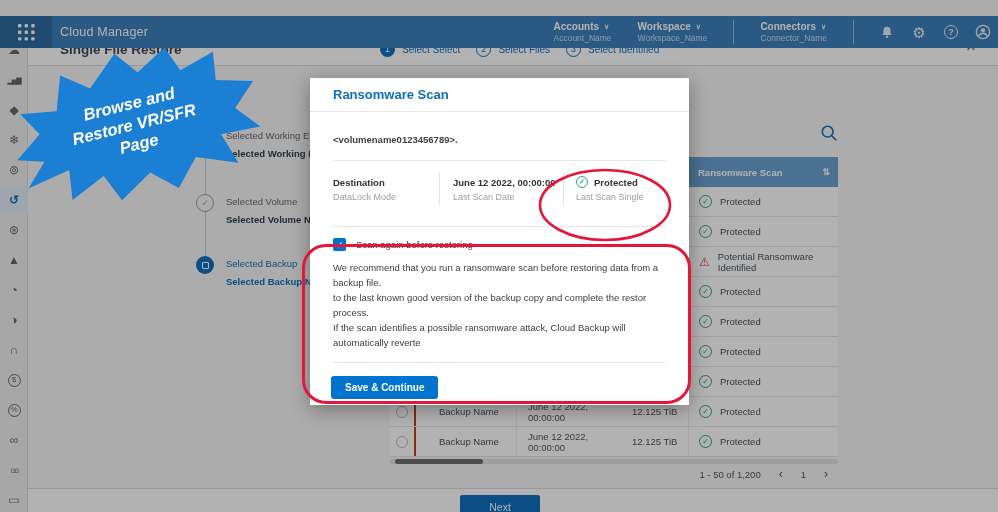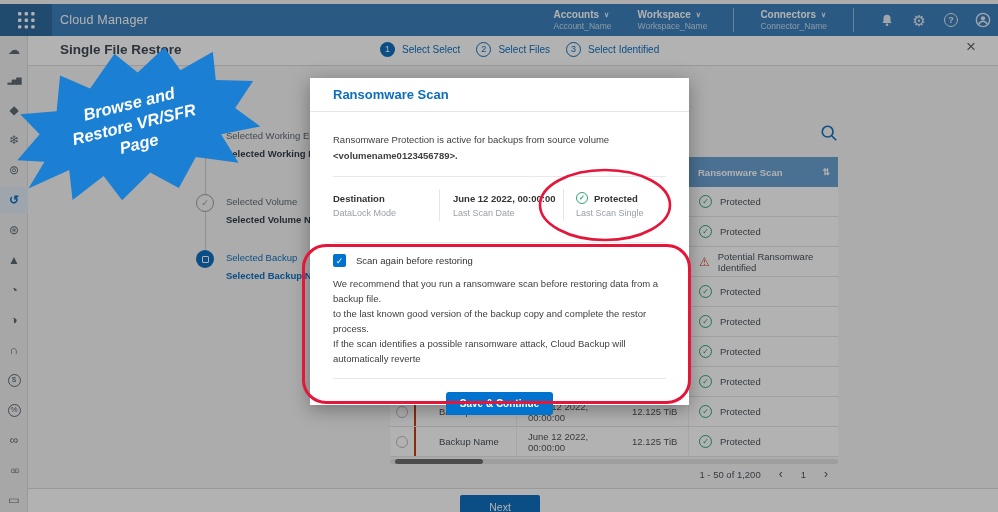--- a/index.html
+++ b/index.html
@@ -1,21 +1,21 @@
 <!DOCTYPE html>
 <html><head>
 <meta charset="utf-8">
 <style>
   * { margin:0; padding:0; box-sizing:border-box; }
   html,body { background:#888; }
   body { font-family:"Liberation Sans", sans-serif; }
   .screen { position:relative; width:998px; height:512px; overflow:hidden; background:#f6f6f6; }
 
   
-  .topbar { position:absolute; left:0; top:4px; width:998px; height:32px; background:#3d82bd; z-index:10; }
+  .topbar { position:absolute; left:0; top:16px; width:998px; height:32px; background:#3d82bd; z-index:10; }
   .launcher { position:absolute; left:0; top:0; width:52px; height:32px; background:#2f6a9e; display:flex; align-items:center; justify-content:center; cursor:pointer; }
   .tb-title { position:absolute; left:60px; top:0; height:32px; display:flex; align-items:center; color:#fff; font-size:12.5px; font-weight:500; letter-spacing:.2px; }
   .tb-right { position:absolute; right:6px; top:0; height:32px; display:flex; align-items:center; gap:14px; }
   .tb-menus { display:flex; align-items:center; gap:26px; margin-right:10px; }
   .tb-menu { color:#fff; cursor:pointer; }
   .tb-menu-top { font-size:10px; font-weight:bold; display:flex; align-items:center; gap:5px; }
   .tb-menu-top .caret { font-size:7px; opacity:.9; }
   .tb-menu-sub { font-size:8.5px; opacity:.7; margin-top:1px; }
   .tb-div { width:1px; height:24px; background:rgba(255,255,255,.45); }
   .tb-ic { width:18px; height:18px; display:flex; align-items:center; justify-content:center; color:#e8eef5; cursor:pointer; }
@@ -100,21 +100,21 @@
   .gc3 { padding-left:12px; }
   .gov-val { font-size:9.5px; font-weight:bold; color:#333; display:flex; align-items:center; gap:6px; }
   .gov-lab { font-size:9px; color:#9aa0a6; margin-top:4px; }
   .gov-check { width:12px; height:12px; border:1.3px solid #2aa775; color:#2aa775; border-radius:50%; font-size:7px; display:flex; align-items:center; justify-content:center; }
   .m-hr2 { border:none; border-top:1px solid #e8e8e8; margin-top:21px; }
   .rec-head { margin-top:12px; font-size:9.5px; font-weight:bold; color:#333; }
   .chk-row { margin-top:11px; display:flex; align-items:center; gap:10px; cursor:pointer; }
   .chk { width:13px; height:13px; background:#0073cf; border-radius:2px; color:#fff; font-size:9px; display:flex; align-items:center; justify-content:center; }
   .chk-label { font-size:9.5px; color:#333; }
   .rec-body { margin-top:9px; font-size:9.5px; color:#404040; line-height:15px; }
-  .m-actions { padding:0 21px; margin-top:13px; display:flex; justify-content:center; }
+  .m-actions { padding:0 21px; margin-top:13px; display:flex; justify-content:flex-start; }
   .save-btn { background:#0073cf; color:#fff; border:none; font-family:inherit; font-size:10px; font-weight:bold; padding:6px 14px; border-radius:3px; cursor:pointer; }
 
   
   .ann-ellipse { position:absolute; left:536px; top:167px; z-index:70; pointer-events:none; }
   .ann-rect { position:absolute; left:302px; top:244px; width:389px; height:160px; border:3.5px solid #e4173a; border-radius:24px; z-index:70; pointer-events:none; }
 
   
   .badge { position:absolute; left:4px; top:48px; width:260px; height:152px; z-index:80; transform:rotate(-14deg); }
   .badge svg { position:absolute; inset:0; }
   .badge-text { position:absolute; inset:0; display:flex; flex-direction:column; align-items:center; justify-content:center; color:#fff; font-size:16.5px; font-weight:bold; font-style:italic; line-height:1.25; text-align:center; }
@@ -257,21 +257,21 @@
        <div class="svalue done">Selected Working Environment Name</div>
      </div>
    </div>
       <div class="step" style="top:128px">
      <span class="sicon done">✓</span>
      <div class="stexts">
        <div class="slabel done">Selected Volume</div>
        <div class="svalue done">Selected Volume Name</div>
      </div>
    </div>
-      <div class="step" style="top:184px">
+      <div class="step" style="top:190px">
      <span class="sicon active">
           <span class="wbox"></span>
         </span>
      <div class="stexts">
        <div class="slabel active">Selected Backup</div>
        <div class="svalue active">Selected Backup Name</div>
      </div>
    </div>
     </div>
 
@@ -418,21 +418,20 @@
   </footer>
 
   <div class="overlay"></div>
 
   <div class="modal">
     <div class="m-header">
       <span class="m-title">Ransomware Scan</span>
     </div>
     <div class="m-body">
       <div class="m-intro">
-        <div>Ransomware Protection is active for backups from source volume</div>
         <div class="bold">&lt;volumename0123456789&gt;.</div>
       </div>
       <hr class="m-hr">
       <div class="gov">
         <div class="gov-col gc1">
           <div class="gov-val">Destination</div>
           <div class="gov-lab">DataLock Mode</div>
         </div>
         <div class="gov-col gc2">
           <div class="gov-val">June 12 2022, 00:00:00</div>

